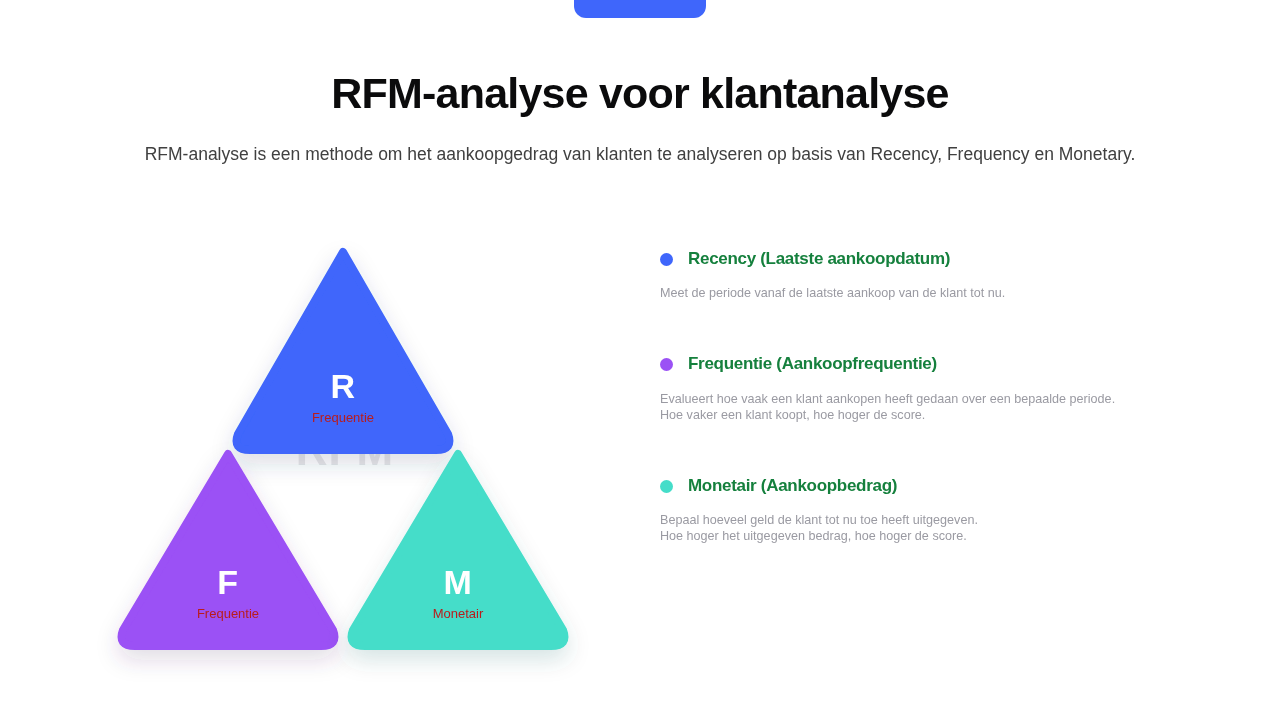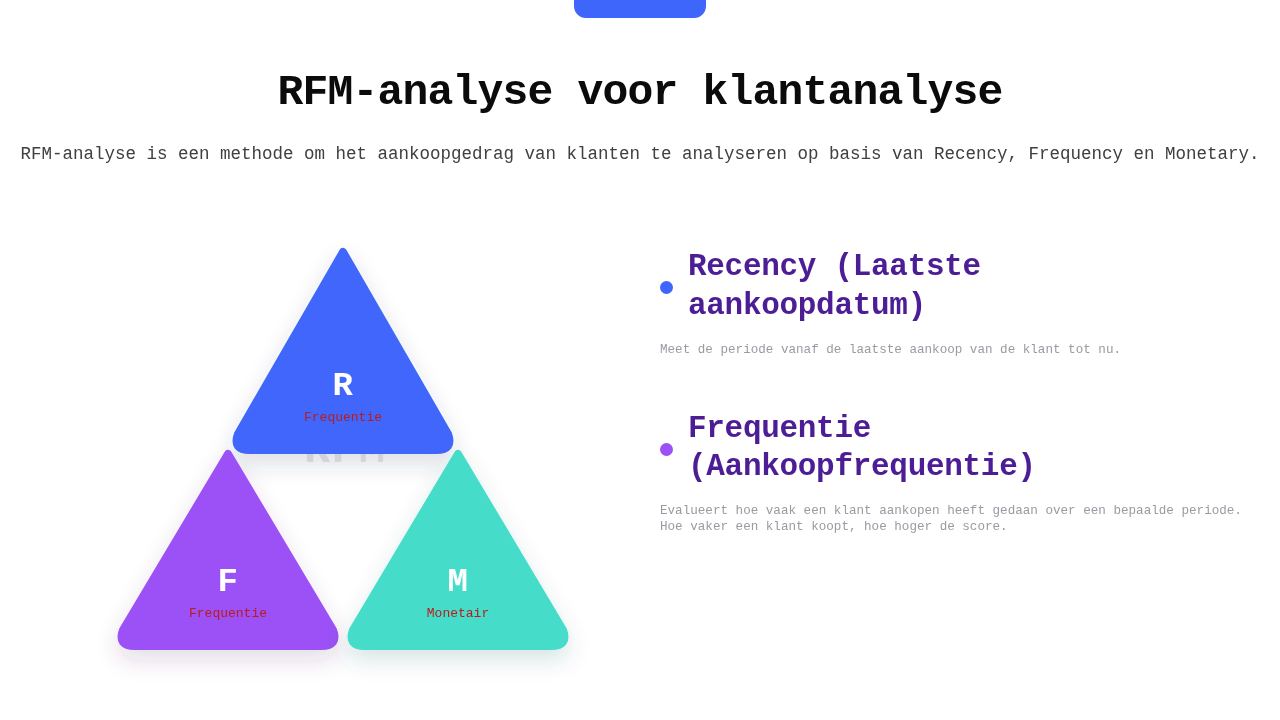--- a/index.html
+++ b/index.html
@@ -9,21 +9,20 @@
     width:1280px; height:720px;
     background:#ffffff;
     font-family:"Liberation Sans", sans-serif;
     overflow:hidden;
   }
 
   .page {
     position:relative;
     width:1280px; height:544px;
     background:#ffffff;
-    font-family:Liberation Mono, monospace;
   }
 
   
   .top-pill {
     position:absolute;
     left:574px; top:-22px;
     width:132px; height:40px;
     background:#3F66FB;
     border-radius:12px;
   }
@@ -135,23 +134,23 @@
   }
 
   .dot {
     flex:0 0 auto;
     width:13px; height:13px;
     border-radius:50%;
     margin-top:2px;
   }
 
   .item-title {
-    font-size:31px;
-    font-weight:700;
-    color:#4c1d95;
+    font-size:17px;
+    font-weight:700;
+    color:#15803d;
     letter-spacing:-0.3px;
     line-height:1.25;
   }
 
   .item-desc {
     margin-top:16px;
     font-size:12.6px;
     font-weight:400;
     color:#9a9aa2;
     line-height:1.28;
@@ -241,16 +240,26 @@
       <div class="item-head">
         <span class="dot" style="background: rgb(155, 81, 245);"></span>
         <span class="item-title">Frequentie (Aankoopfrequentie)</span>
       </div>
       <div class="item-desc">
         <div>Evalueert hoe vaak een klant aankopen heeft gedaan over een bepaalde periode.</div>
         <div>Hoe vaker een klant koopt, hoe hoger de score.</div>
       </div>
     </div>
 
+    <div class="list-item item-3">
+      <div class="item-head">
+        <span class="dot" style="background: rgb(69, 221, 201);"></span>
+        <span class="item-title">Monetair (Aankoopbedrag)</span>
+      </div>
+      <div class="item-desc">
+        <div>Bepaal hoeveel geld de klant tot nu toe heeft uitgegeven.</div>
+        <div>Hoe hoger het uitgegeven bedrag, hoe hoger de score.</div>
+      </div>
+    </div>
 
   </div>
 
 </div>
 
 </body></html>

